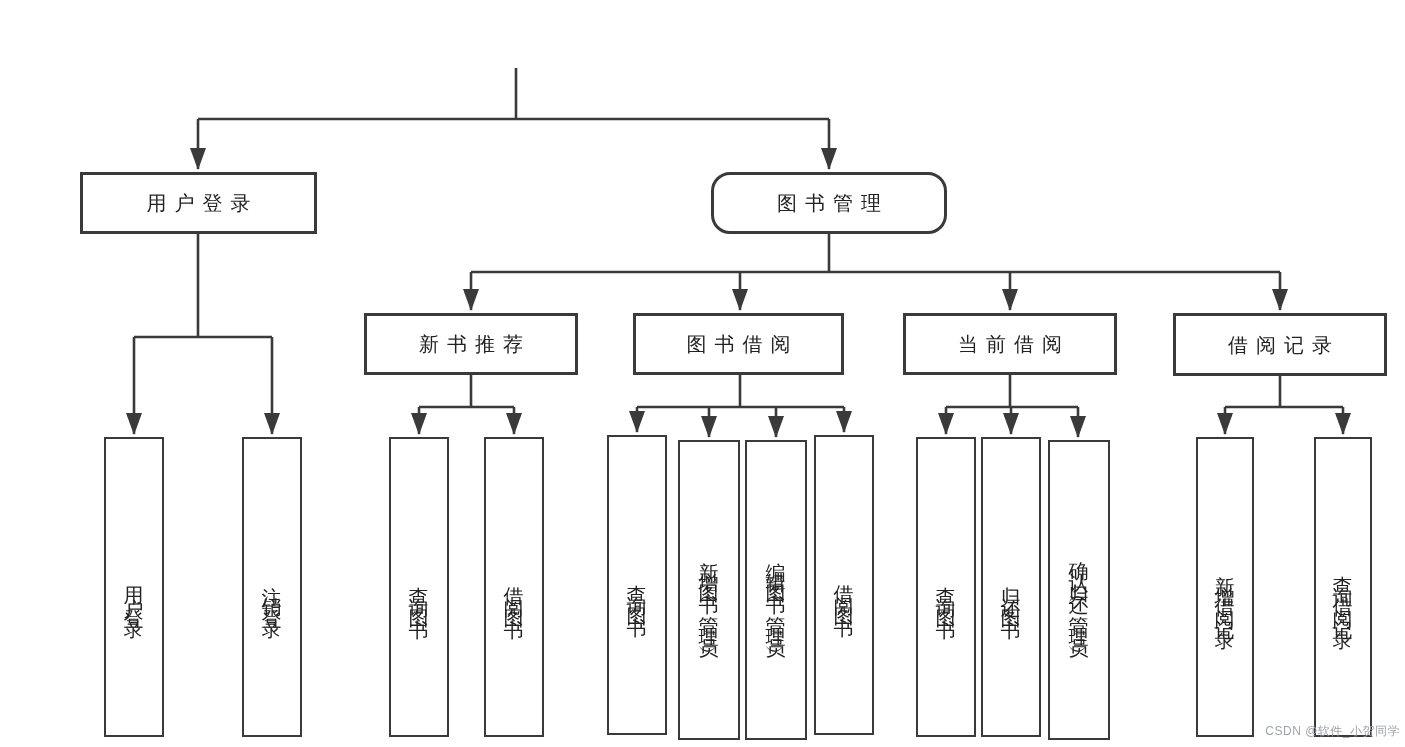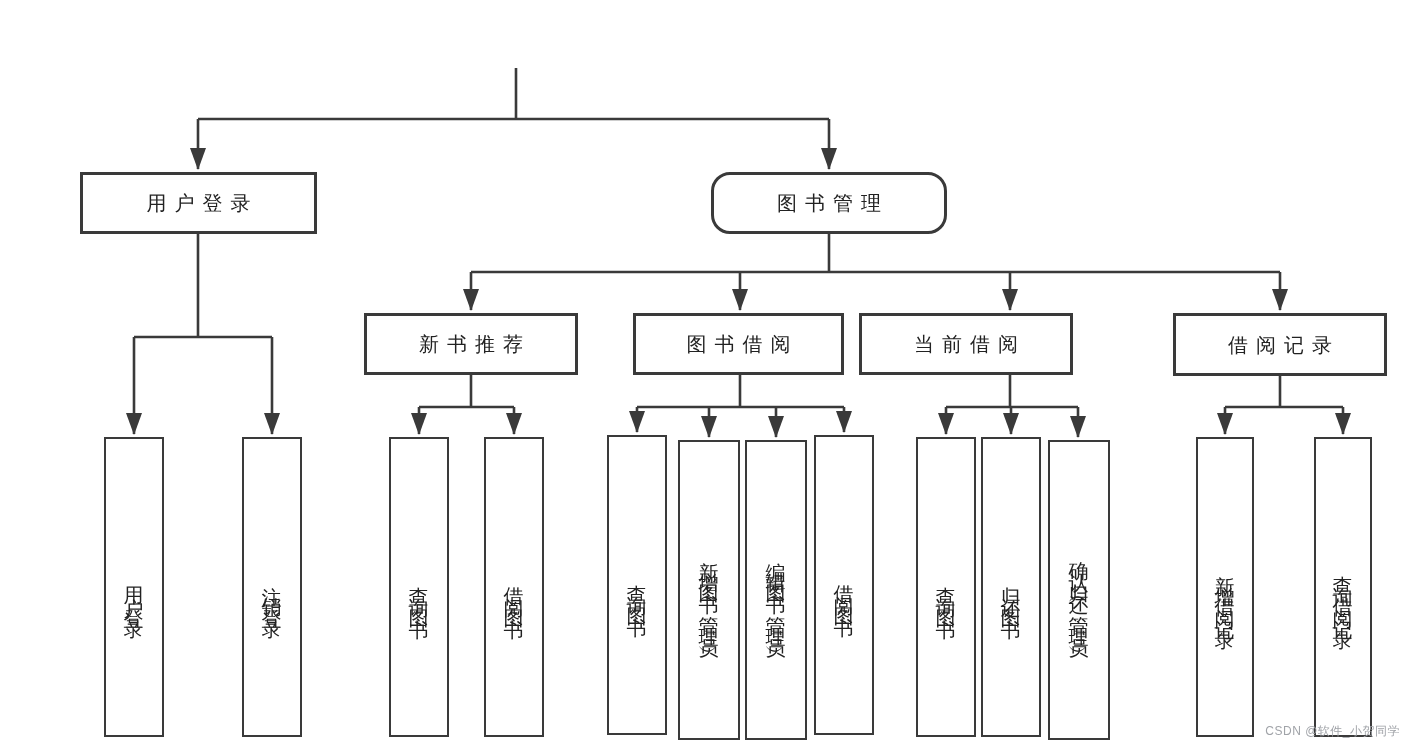--- a/index.html
+++ b/index.html
@@ -24,21 +24,21 @@
     writing-mode:vertical-rl;text-orientation:mixed;
     letter-spacing:11px;padding-top:11px;
     border-width:2.5px;
   }
   
   .p-root {left:14px;  top:15px;  width:1010px;height:53px;}
   .p-lg2  {left:80px;  top:172px; width:237px; height:62px;}
   .p-mg2  {left:711px; top:172px; width:236px; height:62px;border-radius:19px;}
   .p-l3a  {left:364px; top:313px; width:214px; height:62px;}
   .p-l3b  {left:633px; top:313px; width:211px; height:62px;}
-  .p-l3c  {left:859px; top:313px; width:214px; height:62px;}
+  .p-l3c  {left:903px; top:313px; width:214px; height:62px;}
   .p-l3d  {left:1173px;top:313px; width:214px; height:63px;}
   .p-v1   {left:104px; top:437px; width:60px;  height:300px;}
   .p-v2   {left:242px; top:437px; width:60px;  height:300px;}
   .p-v3   {left:389px; top:437px; width:60px;  height:300px;}
   .p-v4   {left:484px; top:437px; width:60px;  height:300px;}
   .p-v5   {left:607px; top:435px; width:60px;  height:300px;}
   .p-v6   {left:678px; top:440px; width:62px;  height:300px;}
   .p-v7   {left:745px; top:440px; width:62px;  height:300px;}
   .p-v8   {left:814px; top:435px; width:60px;  height:300px;}
   .p-v9   {left:916px; top:437px; width:60px;  height:300px;}

